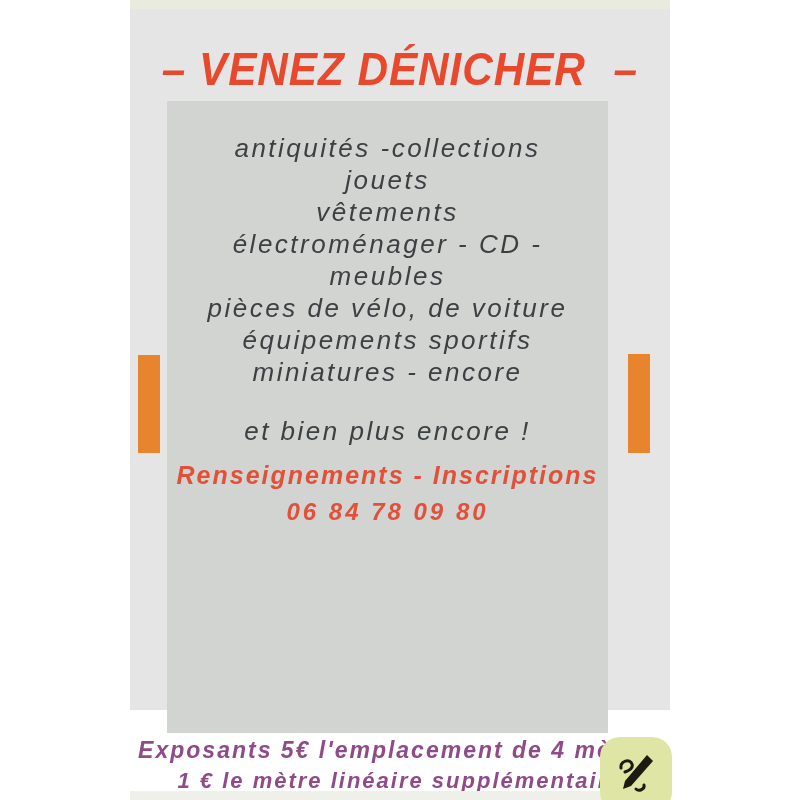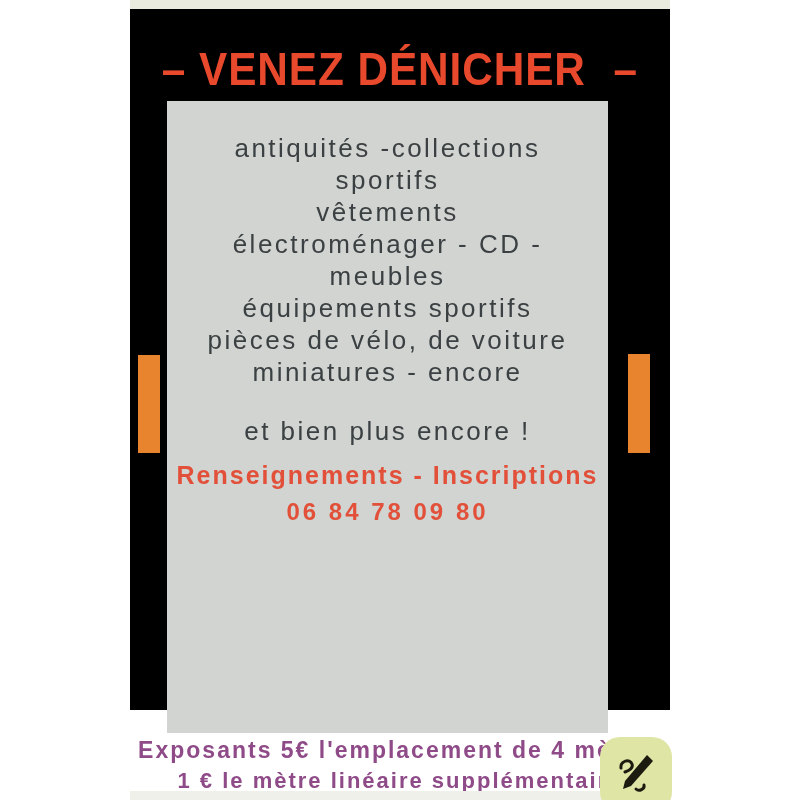--- a/index.html
+++ b/index.html
@@ -2,21 +2,22 @@
 <html><head>
 <meta charset="utf-8">
 <style>
   html,body{margin:0;padding:0;}
   body{
     width:800px;height:800px;position:relative;background:#ffffff;overflow:hidden;
     font-family:"Liberation Sans", sans-serif;
   }
   .poster{
     position:absolute;left:130px;top:0;width:540px;height:710px;
-    background:#000000;
+    background:#e5e5e5;
+    font-style:italic;
   }
   .top-strip{
     position:absolute;left:0;top:0;width:540px;height:9px;background:#e9ebde;
   }
   .bottom-strip{
     position:absolute;left:0;top:791px;width:540px;height:9px;background:#eef0e9;
   }
   .title-row{
     position:absolute;left:0;top:42px;width:540px;text-align:center;
     color:#e8492c;font-weight:800;font-size:46px;letter-spacing:1px;
@@ -73,26 +74,26 @@
 
   <div class="title-row">
     <span class="inner">
       <span class="dash-left">–</span><span>VENEZ DÉNICHER</span><span class="dash-right">–</span>
     </span>
   </div>
 
   <div class="gray-box">
     <div class="item-list">
       <div class="item">antiquités -collections</div>
-      <div class="item">sportifs</div>
+      <div class="item">jouets</div>
       <div class="item">vêtements</div>
       <div class="item">électroménager - CD -</div>
       <div class="item">meubles</div>
+      <div class="item">pièces de vélo, de voiture</div>
       <div class="item">équipements sportifs</div>
-      <div class="item">pièces de vélo, de voiture</div>
       <div class="item">miniatures - encore</div>
     </div>
     <div class="more-line">et bien plus encore !</div>
 
 
     <div class="contact">Renseignements -  Inscriptions</div>
     <div class="phone">06 84 78 09 80</div>
   </div>
 
   <div class="pricing">

